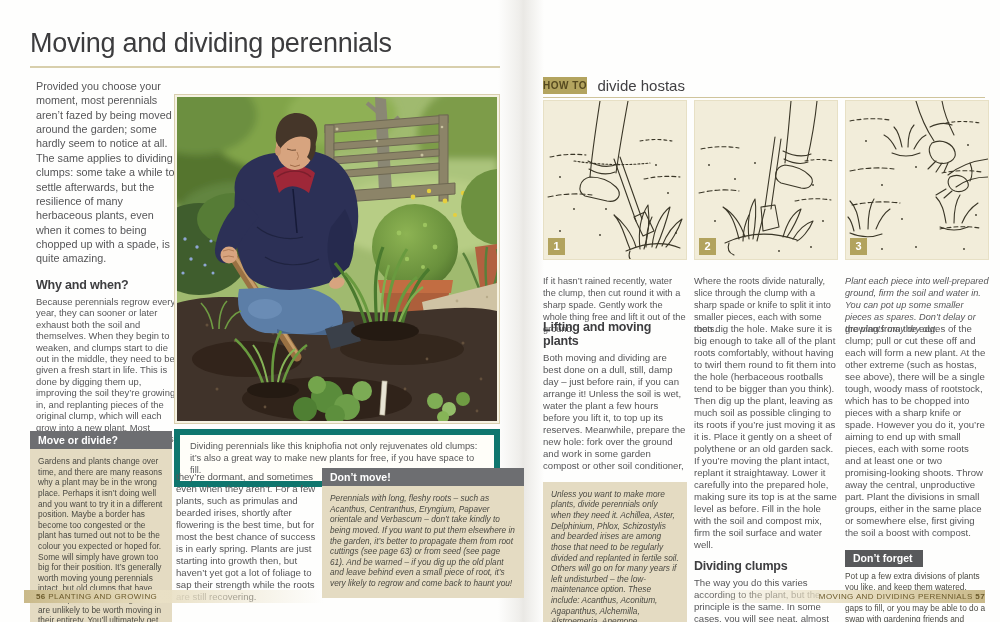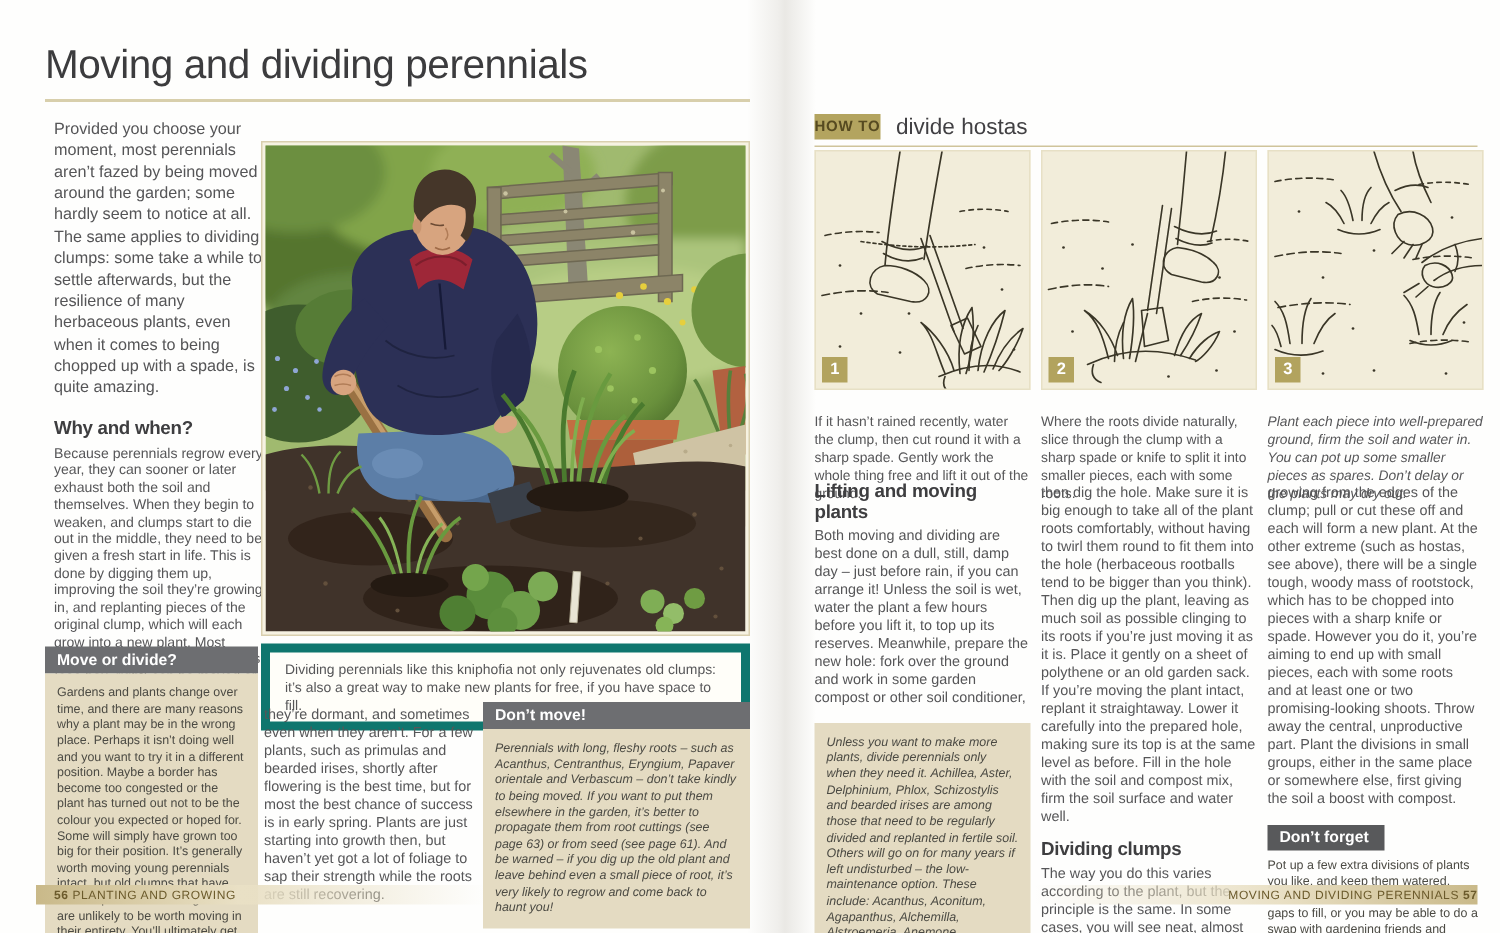--- a/index.html
+++ b/index.html
@@ -260,21 +260,21 @@
   </figure>
 
   <div class="caption-box">
     <p>Dividing perennials like this kniphofia not only rejuvenates old clumps: it’s also a great way to make new plants for free, if you have space to fill.</p>
   </div>
 
   <div class="col" style="left:176px;top:471px;width:142px;">
     <p class="body" style="font-size:9.6px;line-height:1.25;">they’re dormant, and sometimes even when they aren’t. For a few plants, such as primulas and bearded irises, shortly after flowering is the best time, but for most the best chance of success is in early spring. Plants are just starting into growth then, but haven’t yet got a lot of foliage to sap their strength while the roots are still recovering.</p>
   </div>
 
-  <div class="tipbox" style="left:322px;top:468px;width:178px;">
+  <div class="tipbox" style="left:322px;top:468px;width:202px;">
     <div class="tipbox-head">Don’t move!</div>
     <div class="tipbox-body" style="font-style:italic;">Perennials with long, fleshy roots – such as Acanthus, Centranthus, Eryngium, Papaver orientale and Verbascum – don’t take kindly to being moved. If you want to put them elsewhere in the garden, it’s better to propagate them from root cuttings (see page 63) or from seed (see page 61). And be warned – if you dig up the old plant and leave behind even a small piece of root, it’s very likely to regrow and come back to haunt you!</div>
   </div>
 
   <div class="howto-row">
     <span class="howto-badge">HOW TO</span>
     <span class="howto-title">divide hostas</span>
   </div>
   <div class="howto-rule"></div>
 

